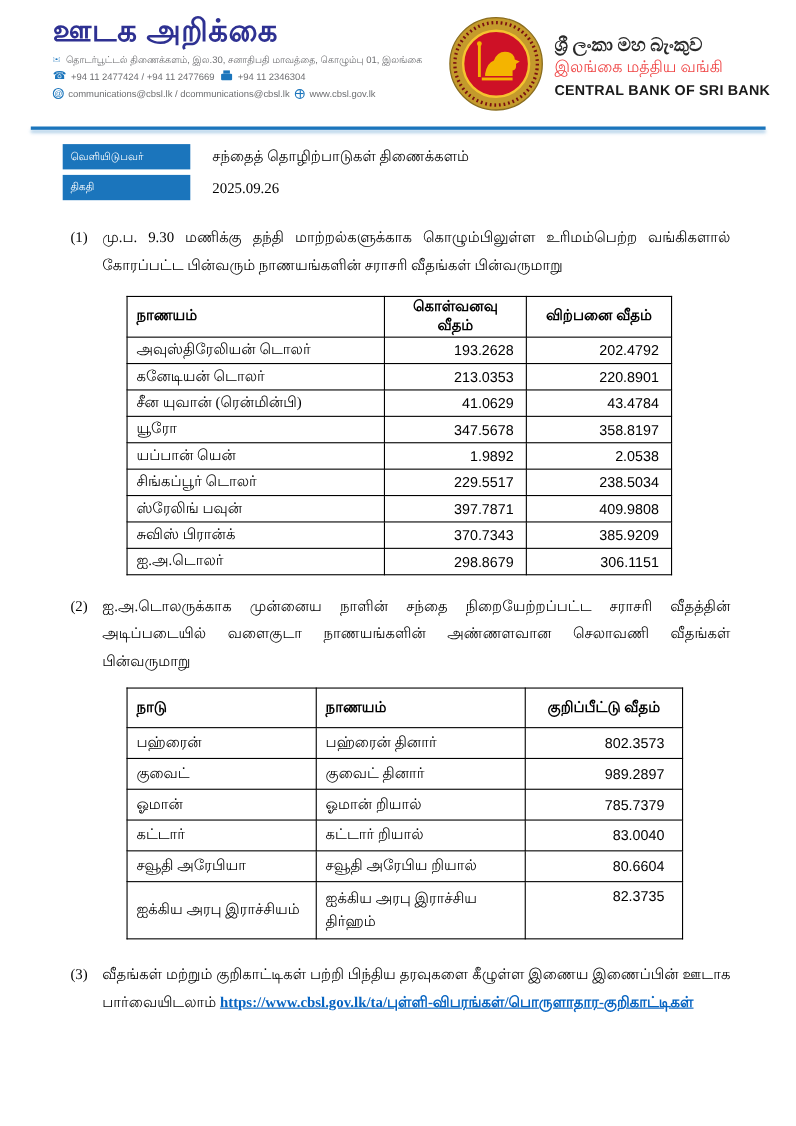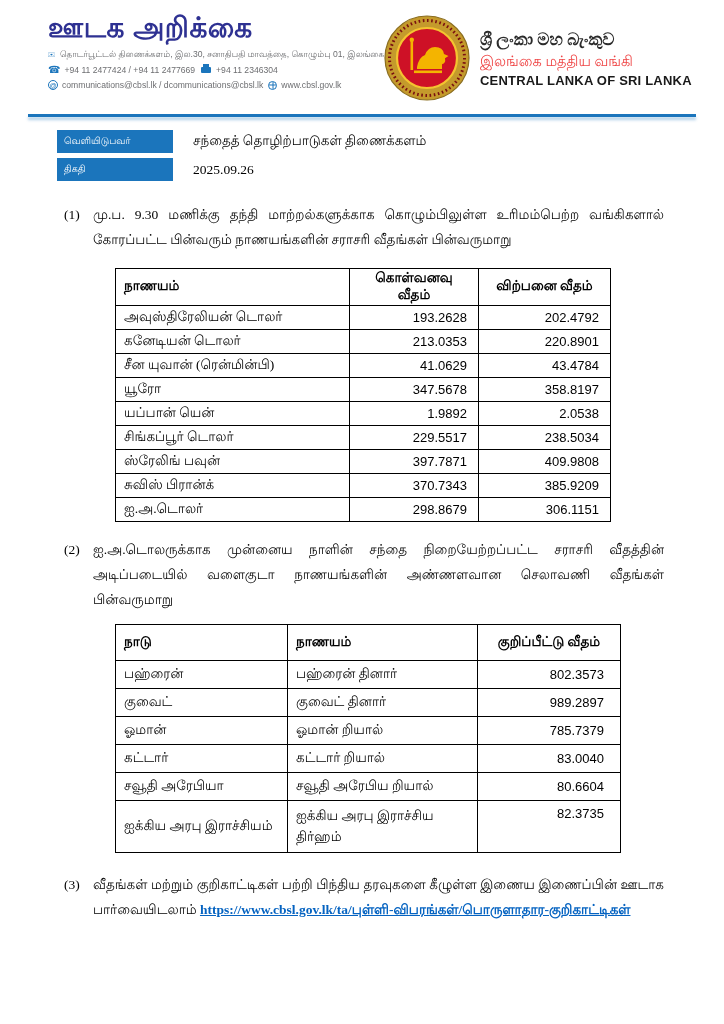--- a/index.html
+++ b/index.html
@@ -4,21 +4,21 @@
 <style>
   * { margin:0; padding:0; box-sizing:border-box; }
   html,body { background:#ffffff; }
   body {
     width:724px; height:1024px; overflow:hidden;
     font-family:"Liberation Serif", serif; color:#000;
   }
   .page { position:relative; width:724px; height:1024px; background:#fff; }
 
   
-  .header { display:flex; align-items:flex-start;
+  .header { display:flex; justify-content:space-between; align-items:flex-start;
             padding:13px 24px 0 48px; }
   .masthead-title {
     font-family:"Liberation Sans", sans-serif;
     font-size:28px; font-weight:bold; color:#2E3192; letter-spacing:0.5px;
     line-height:1.05; margin-bottom:7px;
   }
   .contact-line { display:flex; align-items:center; gap:5px; margin-top:5px;
     font-family:"Liberation Sans", sans-serif; font-size:8.6px; color:#6D6E71; }
   .contact-line .seg { display:flex; align-items:center; gap:4px; }
   .ico { color:#1B75BC; font-size:10px; line-height:1; }
@@ -132,21 +132,21 @@
             <rect x="26.5" y="26" width="2.6" height="29"></rect>
             <circle cx="27.8" cy="24.8" r="2.2"></circle>
             <path d="M33 52 q2 -10 8 -12 q3 -8 10 -8 q8 0 9 7 l4.5 2 -3.5 2.2 q1 5 -3 6 l0 4.8 -25 0 z"></path>
             <rect x="30" y="55.5" width="28" height="2.6"></rect>
           </g>
         </svg>
       </span>
       <div class="bank-names">
         <div class="bank-name-si">ශ්‍රී ලංකා මහ බැංකුව</div>
         <div class="bank-name-ta">இலங்கை மத்திய வங்கி</div>
-        <div class="bank-name-en">CENTRAL LANKA OF SRI LANKA</div>
+        <div class="bank-name-en">CENTRAL BANK OF SRI BANK</div>
       </div>
     </div>
   </div>
 
   <div class="divider"></div>
 
   <div class="meta">
     <div class="meta-row">
       <div class="meta-label">வெளியிடுபவர்</div>
       <div class="meta-value">சந்தைத் தொழிற்பாடுகள் திணைக்களம்</div>

